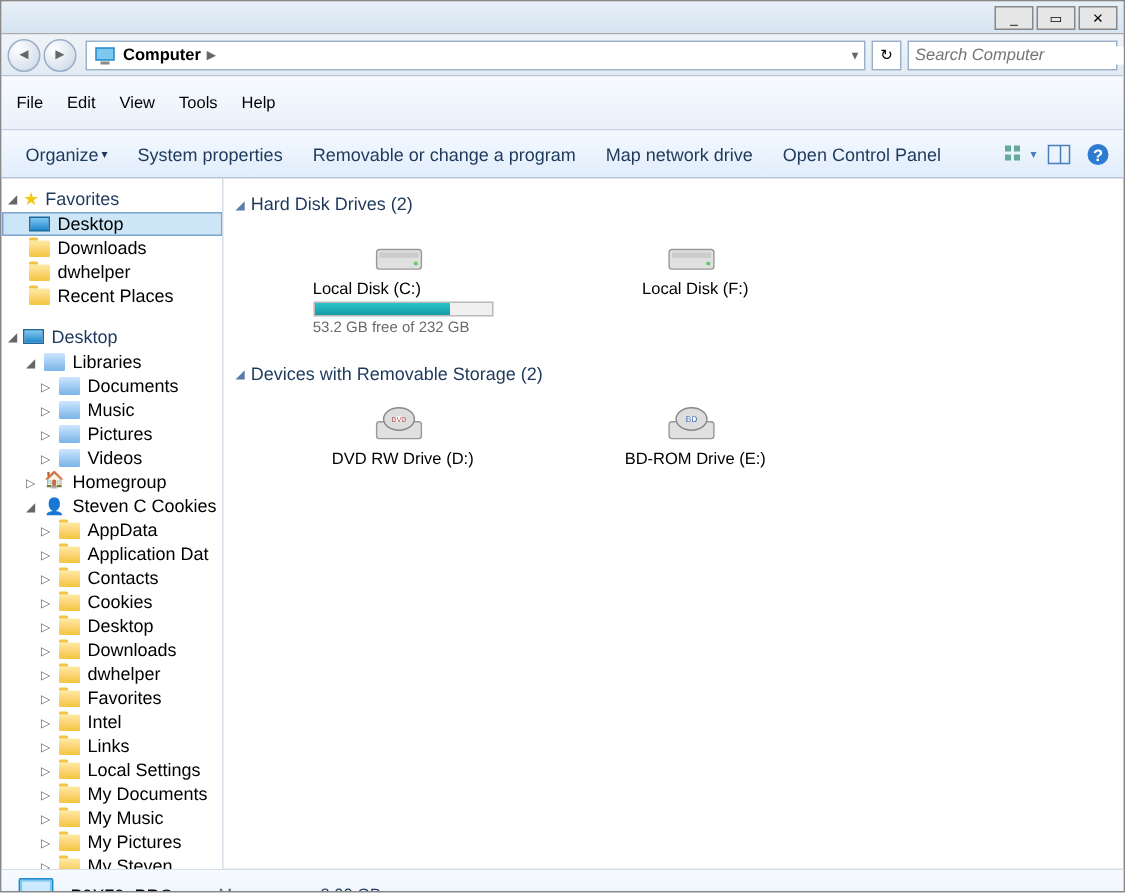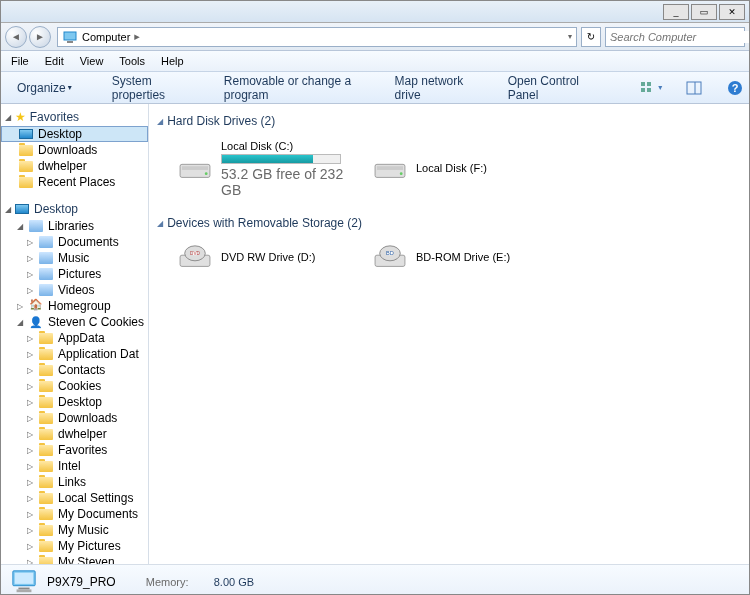--- a/index.html
+++ b/index.html
@@ -3,32 +3,32 @@
 <meta charset="utf-8">
 <style>
 * { margin: 0; padding: 0; box-sizing: border-box; font-family: "Segoe UI", Tahoma, sans-serif; }
 body { width: 750px; height: 595px; background: #fff; font-size: 12px; color: #000; overflow: hidden; border: 1px solid #888; position: relative; }
 
 .titlebar { height: 22px; background: linear-gradient(#e8f0f8, #d6e4f2); display: flex; justify-content: flex-end; align-items: center; padding: 0 4px; border-bottom: 1px solid #aaa; }
 .win-btn { width: 26px; height: 16px; margin-left: 2px; border: 1px solid #888; background: #e6e6e6; display: inline-flex; align-items: center; justify-content: center; font-size: 9px; cursor: pointer; }
 
 .navbar { height: 28px; background: linear-gradient(#f0f4f9, #e2eaf3); display: flex; align-items: center; padding: 0 4px; border-bottom: 1px solid #b8c6d9; }
 .nav-back, .nav-fwd { width: 22px; height: 22px; border-radius: 50%; background: radial-gradient(circle at 30% 30%, #fff, #c7d4e4); border: 1px solid #9aafc8; margin-right: 2px; display: flex; align-items: center; justify-content: center; font-size: 10px; color: #666; cursor: pointer; }
-.addr-bar { flex: 1; height: 20px; background: #fff; border: 1px solid #9aafc8; display: flex; align-items: center; padding: 0 4px; margin: 0 4px; font-size: 11px; }
+.addr-bar { flex: 1; height: 20px; background: #fff; border: 1px solid #9aafc8; display: flex; align-items: center; padding: 0 4px; margin: 0 4px; font-size: 11px; font-weight: bold; }
 .addr-icon { width: 16px; height: 16px; margin-right: 4px; }
 .addr-arrow { margin: 0 4px; color: #666; }
 .refresh-btn { width: 20px; height: 20px; border: 1px solid #9aafc8; background: #fff; display: flex; align-items: center; justify-content: center; font-size: 10px; cursor: pointer; margin-right: 4px; }
 .search-bar { width: 140px; height: 20px; background: #fff; border: 1px solid #9aafc8; display: flex; align-items: center; padding: 0 4px; }
 .search-bar input { border: none; flex: 1; font-size: 11px; color: #888; outline: none; font-style: italic; }
 .search-icon { width: 14px; height: 14px; color: #4a7dbb; }
 
-.menubar { height: 21px; background: linear-gradient(#f7fbff, #eaf1fa); border-bottom: 1px solid #c6d4e6; display: flex; align-items: center; padding: 0 2px; font-size: 11px; }
+.menubar { height: 36px; background: linear-gradient(#f7fbff, #eaf1fa); border-bottom: 1px solid #c6d4e6; display: flex; align-items: center; padding: 0 2px; font-size: 11px; }
 .menubar span { padding: 2px 8px; cursor: pointer; }
 
-.toolbar { height: 32px; background: linear-gradient(#f4f9ff, #e1edfb); border-bottom: 1px solid #b8c6d9; display: flex; align-items: center; padding: 0 6px; font-size: 12px; color: #1e395b; gap: 20px; }
+.toolbar { height: 32px; background: linear-gradient(#f4f9ff, #e1edfb); border-bottom: 1px solid #b8c6d9; display: flex; align-items: center; padding: 0 6px; font-size: 12px; color: #1e395b; }
 .tool-btn { padding: 4px 10px; cursor: pointer; display: flex; align-items: center; }
 .tool-drop::after { content: " ▾"; font-size: 8px; margin-left: 2px; }
 .tool-spacer { flex: 1; }
 .tool-icon { width: 22px; height: 22px; margin-left: 4px; display: flex; align-items: center; justify-content: center; cursor: pointer; color: #4a7dbb; }
 
 .body-area { display: flex; height: 460px; }
 
 .navpane { width: 148px; background: #fff; border-right: 1px solid #d6dee8; overflow-y: auto; padding: 4px 0; font-size: 12px; }
 .nav-group-title { display: flex; align-items: center; padding: 2px 4px; color: #1e395b; cursor: pointer; }
 .nav-group-title .tri { width: 10px; font-size: 8px; color: #666; }
@@ -44,28 +44,28 @@
 .desk-ico { width: 14px; height: 10px; background: linear-gradient(#7ec8f0, #2288cc); border: 1px solid #1a6aa0; margin-right: 5px; flex-shrink: 0; }
 .home-ico { width: 14px; height: 12px; margin-right: 5px; flex-shrink: 0; position: relative; }
 .home-ico::before { content: "🏠"; font-size: 11px; position: absolute; top: -2px; }
 .user-ico { width: 14px; height: 14px; margin-right: 5px; flex-shrink: 0; }
 .user-ico::before { content: "👤"; font-size: 11px; }
 
 .content { flex: 1; overflow: auto; padding: 6px 8px; }
 .group-header { display: flex; align-items: center; padding: 4px 0; color: #1e395b; font-size: 12px; cursor: pointer; }
 .group-header .tri { font-size: 8px; margin-right: 4px; color: #5a7ca8; }
 .drives-row { display: flex; flex-wrap: wrap; padding: 4px 0 10px 14px; }
-.drive-item { display: flex; align-items: center; width: 195px; padding: 4px; cursor: pointer; }
+.drive-item { display: flex; align-items: center; width: 195px; padding: 4px; cursor: pointer; flex-direction: column; }
 .drive-icon { width: 40px; height: 32px; margin-right: 6px; flex-shrink: 0; display: flex; align-items: center; justify-content: center; }
 .hdd-svg { width: 38px; height: 28px; }
 .drive-info { flex: 1; font-size: 11px; }
 .drive-name { color: #000; margin-bottom: 2px; }
 .capacity-bar { width: 120px; height: 10px; background: #f0f0f0; border: 1px solid #bbb; margin-bottom: 2px; position: relative; }
 .capacity-fill { height: 100%; background: linear-gradient(#2ac4cc, #169aa2); }
-.drive-free { color: #6a6a6a; font-size: 14px; }
+.drive-free { color: #6a6a6a; font-size: 10px; }
 
 .details-pane { height: 34px; border-top: 1px solid #d6dee8; background: linear-gradient(#f7fbff, #eaf1fa); display: flex; align-items: center; padding: 2px 8px; font-size: 11px; }
 .pc-icon { width: 30px; height: 26px; margin-right: 8px; }
 .details-text { display: flex; flex-direction: column; line-height: 14px; }
 .det-name { font-size: 12px; }
 .det-row { color: #6a6a6a; }
 .det-row .lab { display: inline-block; width: 68px; }
 .det-row .val { color: #1e395b; }
 .det-col2 { margin-left: 30px; }
 </style>

